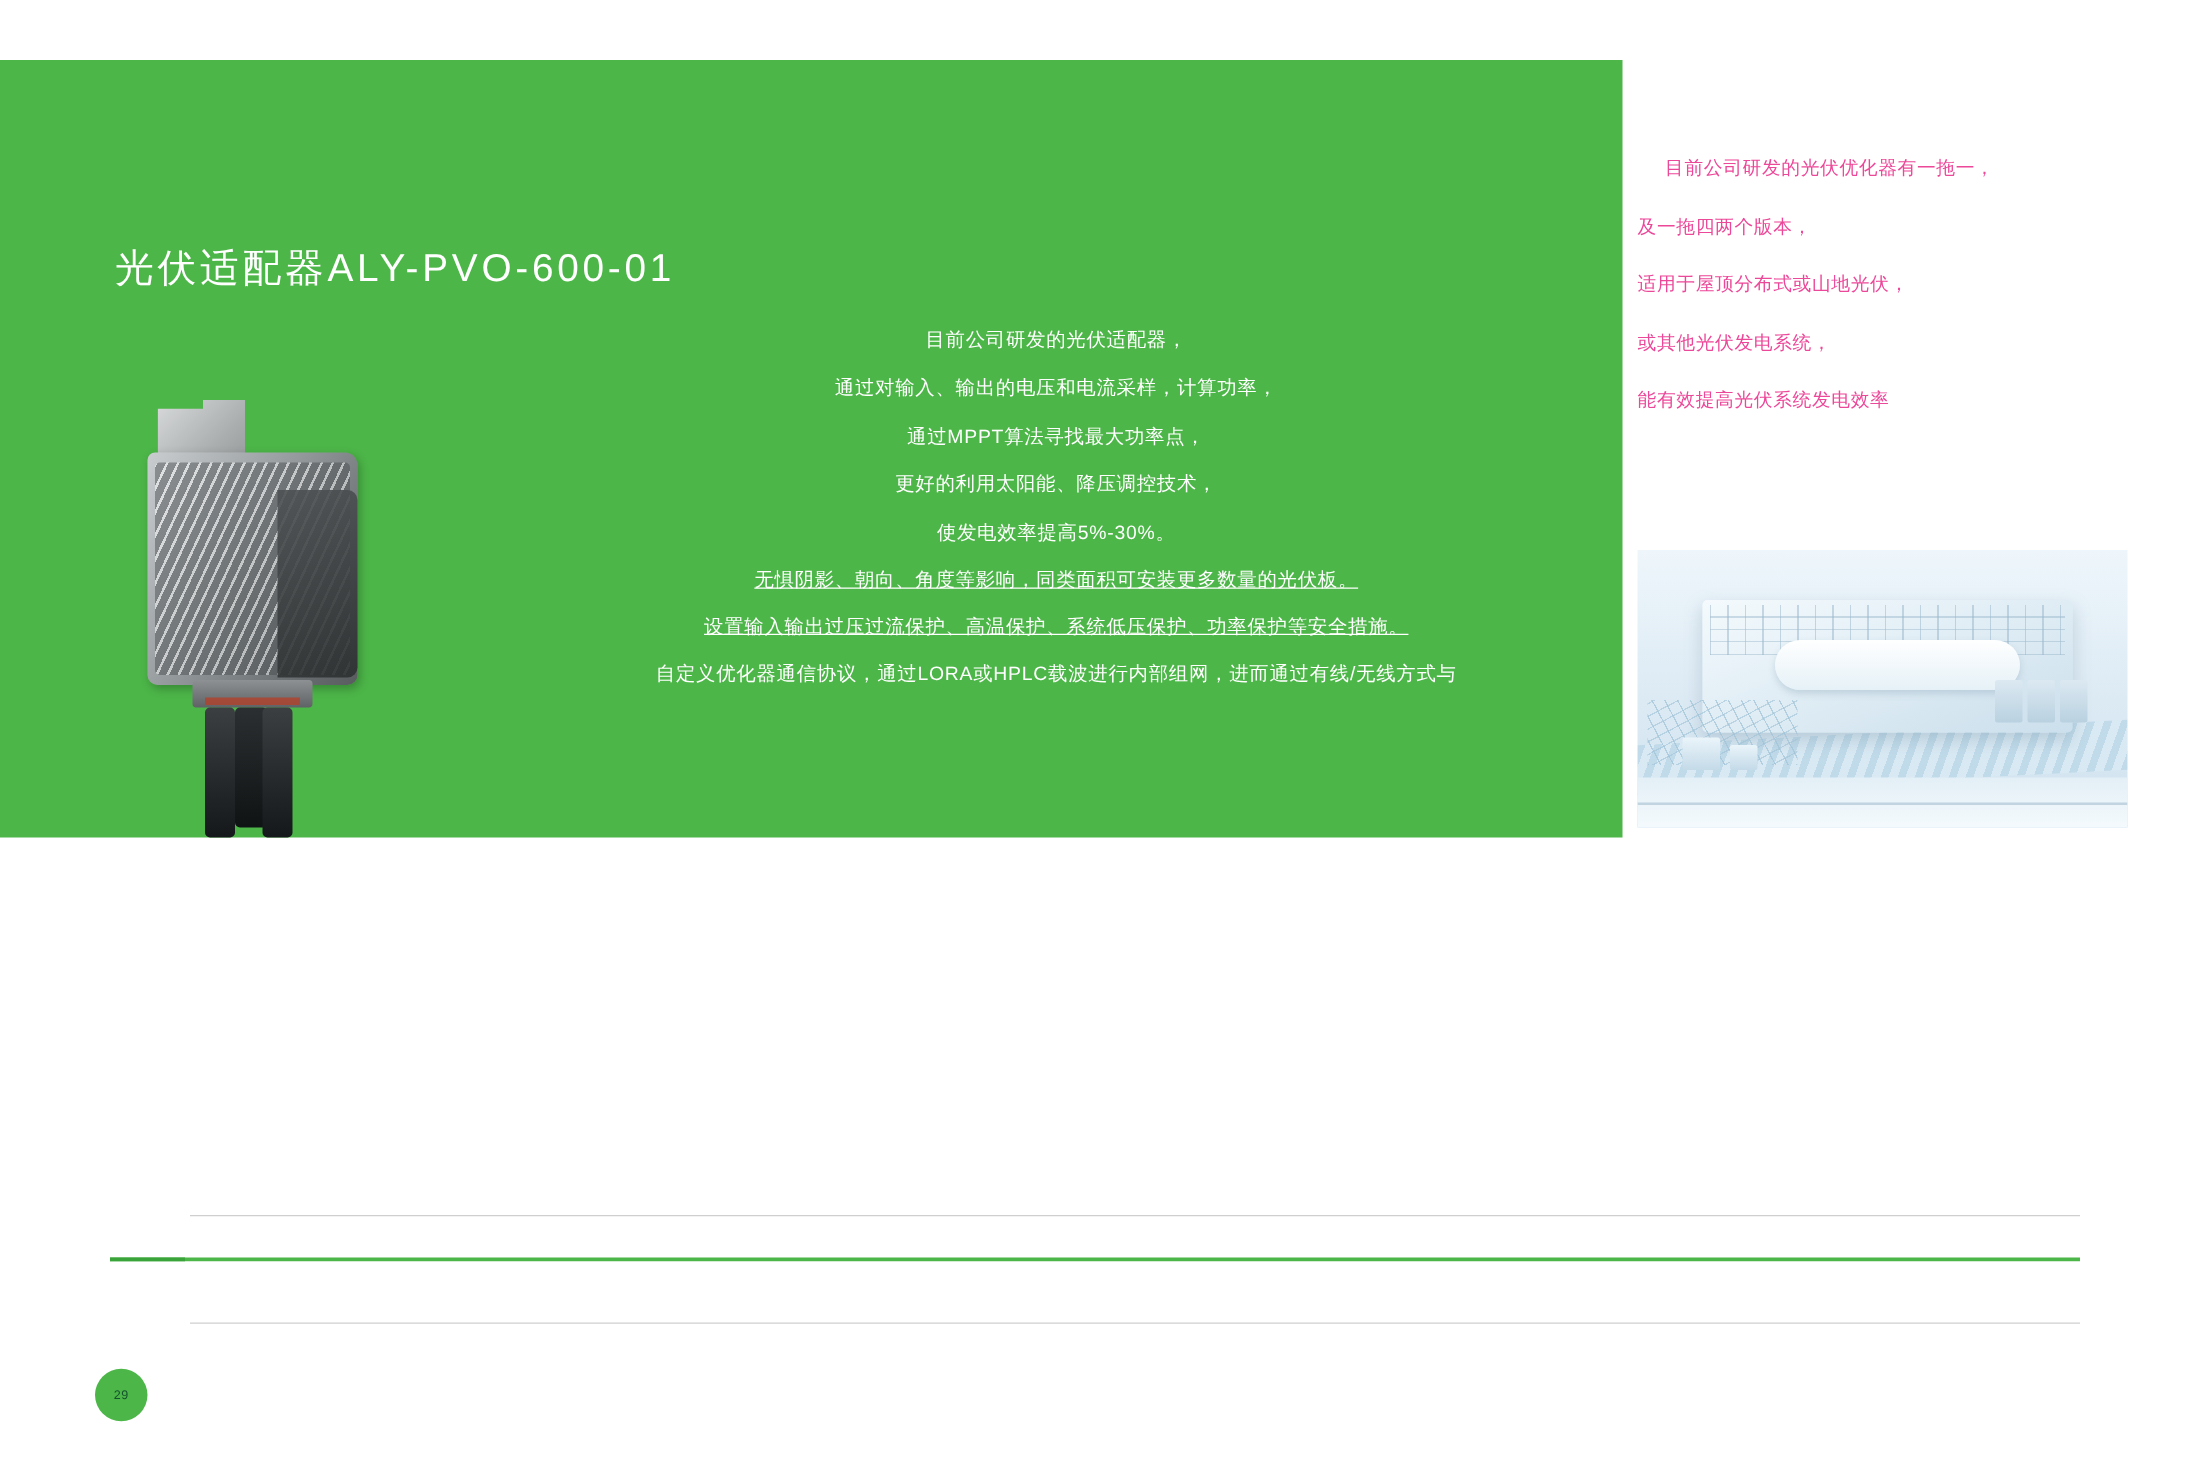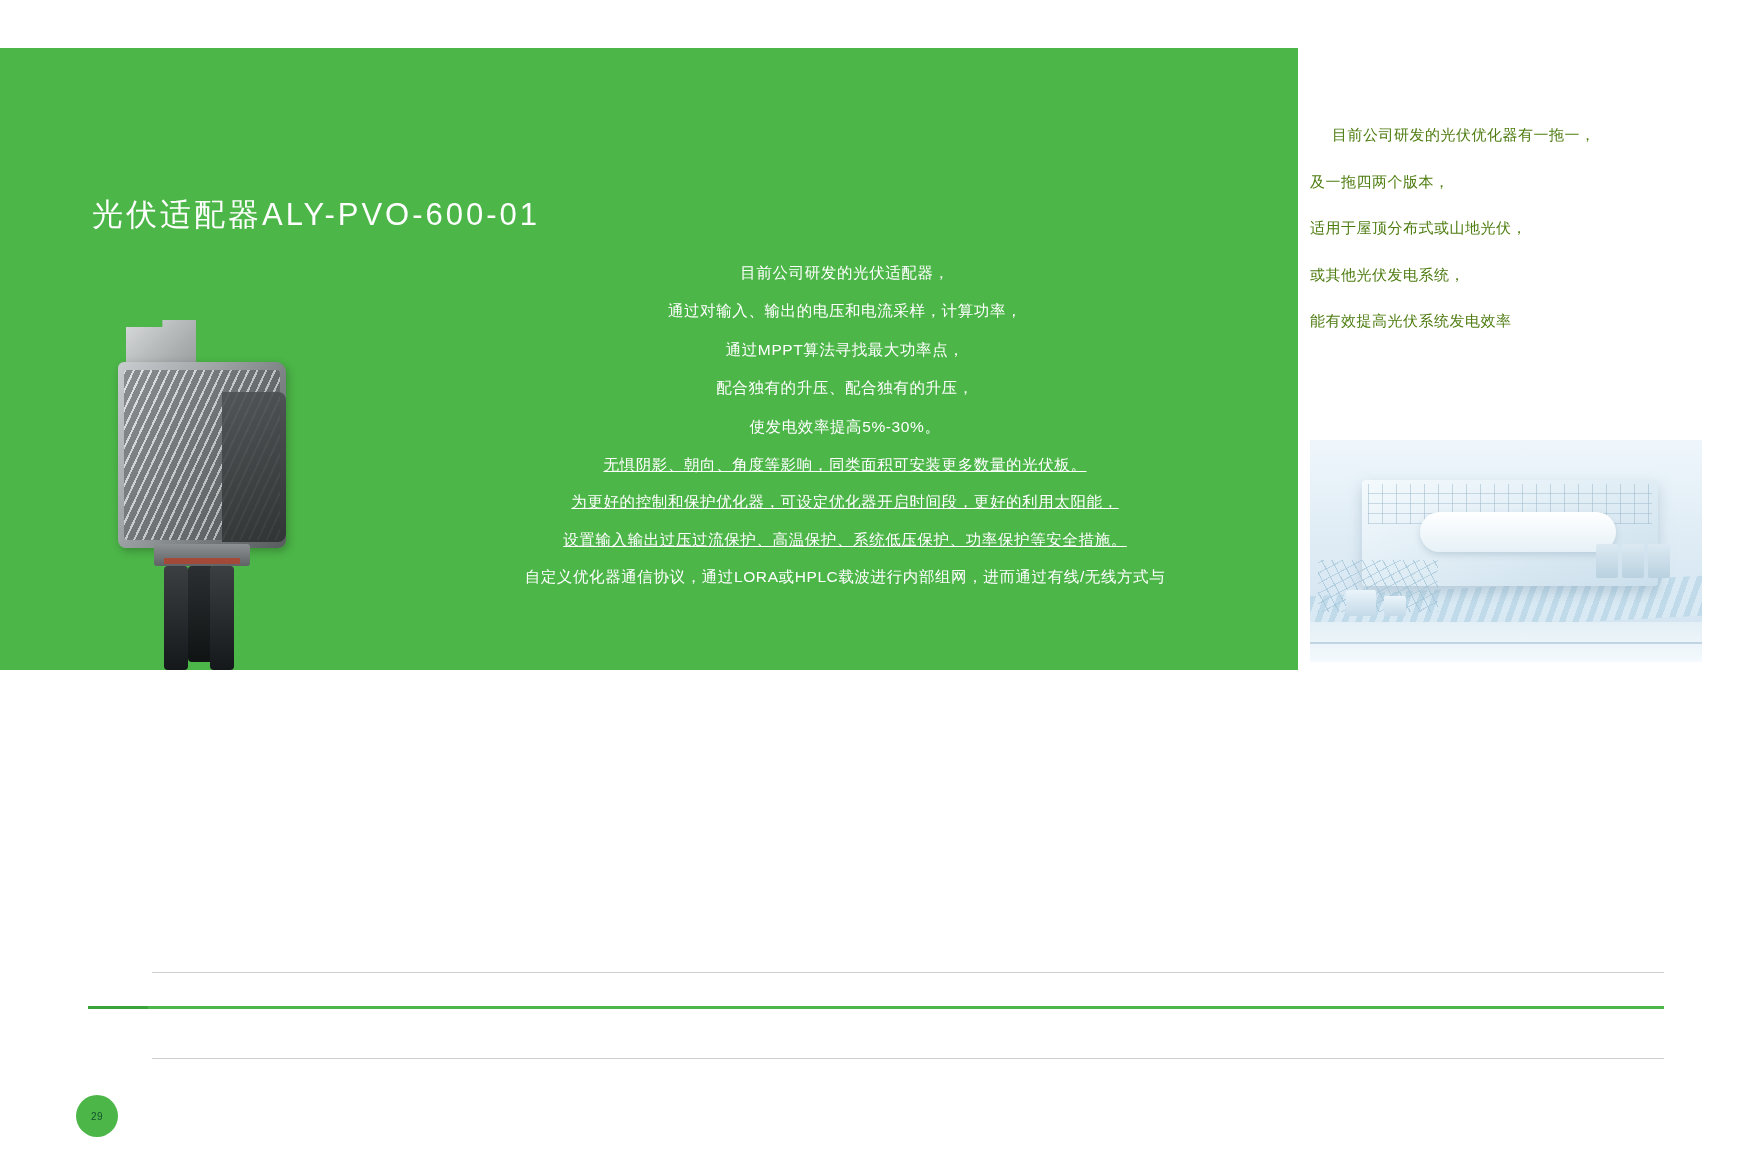--- a/index.html
+++ b/index.html
@@ -123,21 +123,21 @@
 
   
   .right-col {
     position: absolute;
     left: 1310px; top: 125px;
     width: 420px;
   }
   .right-col p {
     margin: 0 0 27px 0;
     font-size: 15px;
-    color: #4d7c0f;
+    color: #ec4899;
     line-height: 1.3;
     letter-spacing: 0.5px;
   }
   .right-col p.first { padding-left: 22px; }
 
   .right-photo {
     position: absolute;
     left: 1310px; top: 440px;
     width: 392px; height: 222px;
     background: linear-gradient(180deg,#eef6fb 0%,#dceaf4 55%,#cfe2ef 100%);
@@ -280,26 +280,25 @@
     <div class="dev-cable"></div>
     <div class="dev-leg l"></div>
     <div class="dev-leg r"></div>
   </div>
 
   <div class="hero-body">
     <div class="group1">
       <p>目前公司研发的光伏适配器，</p>
       <p>通过对输入、输出的电压和电流采样，计算功率，</p>
       <p>通过MPPT算法寻找最大功率点，</p>
-      <p>配合独有的升压、配合独有的升压，</p>
+      <p>更好的利用太阳能、降压调控技术，</p>
       <p>使发电效率提高5%-30%。</p>
     </div>
     <div class="group2">
       <p>无惧阴影、朝向、角度等影响，同类面积可安装更多数量的光伏板。</p>
-      <p>为更好的控制和保护优化器，可设定优化器开启时间段，更好的利用太阳能，</p>
       <p>设置输入输出过压过流保护、高温保护、系统低压保护、功率保护等安全措施。</p>
     </div>
     <div class="group3">
       <p>自定义优化器通信协议，通过LORA或HPLC载波进行内部组网，进而通过有线/无线方式与</p>
     </div>
   </div>
 </div>
 
 <div class="right-col">
   <p class="first">目前公司研发的光伏优化器有一拖一，</p>

